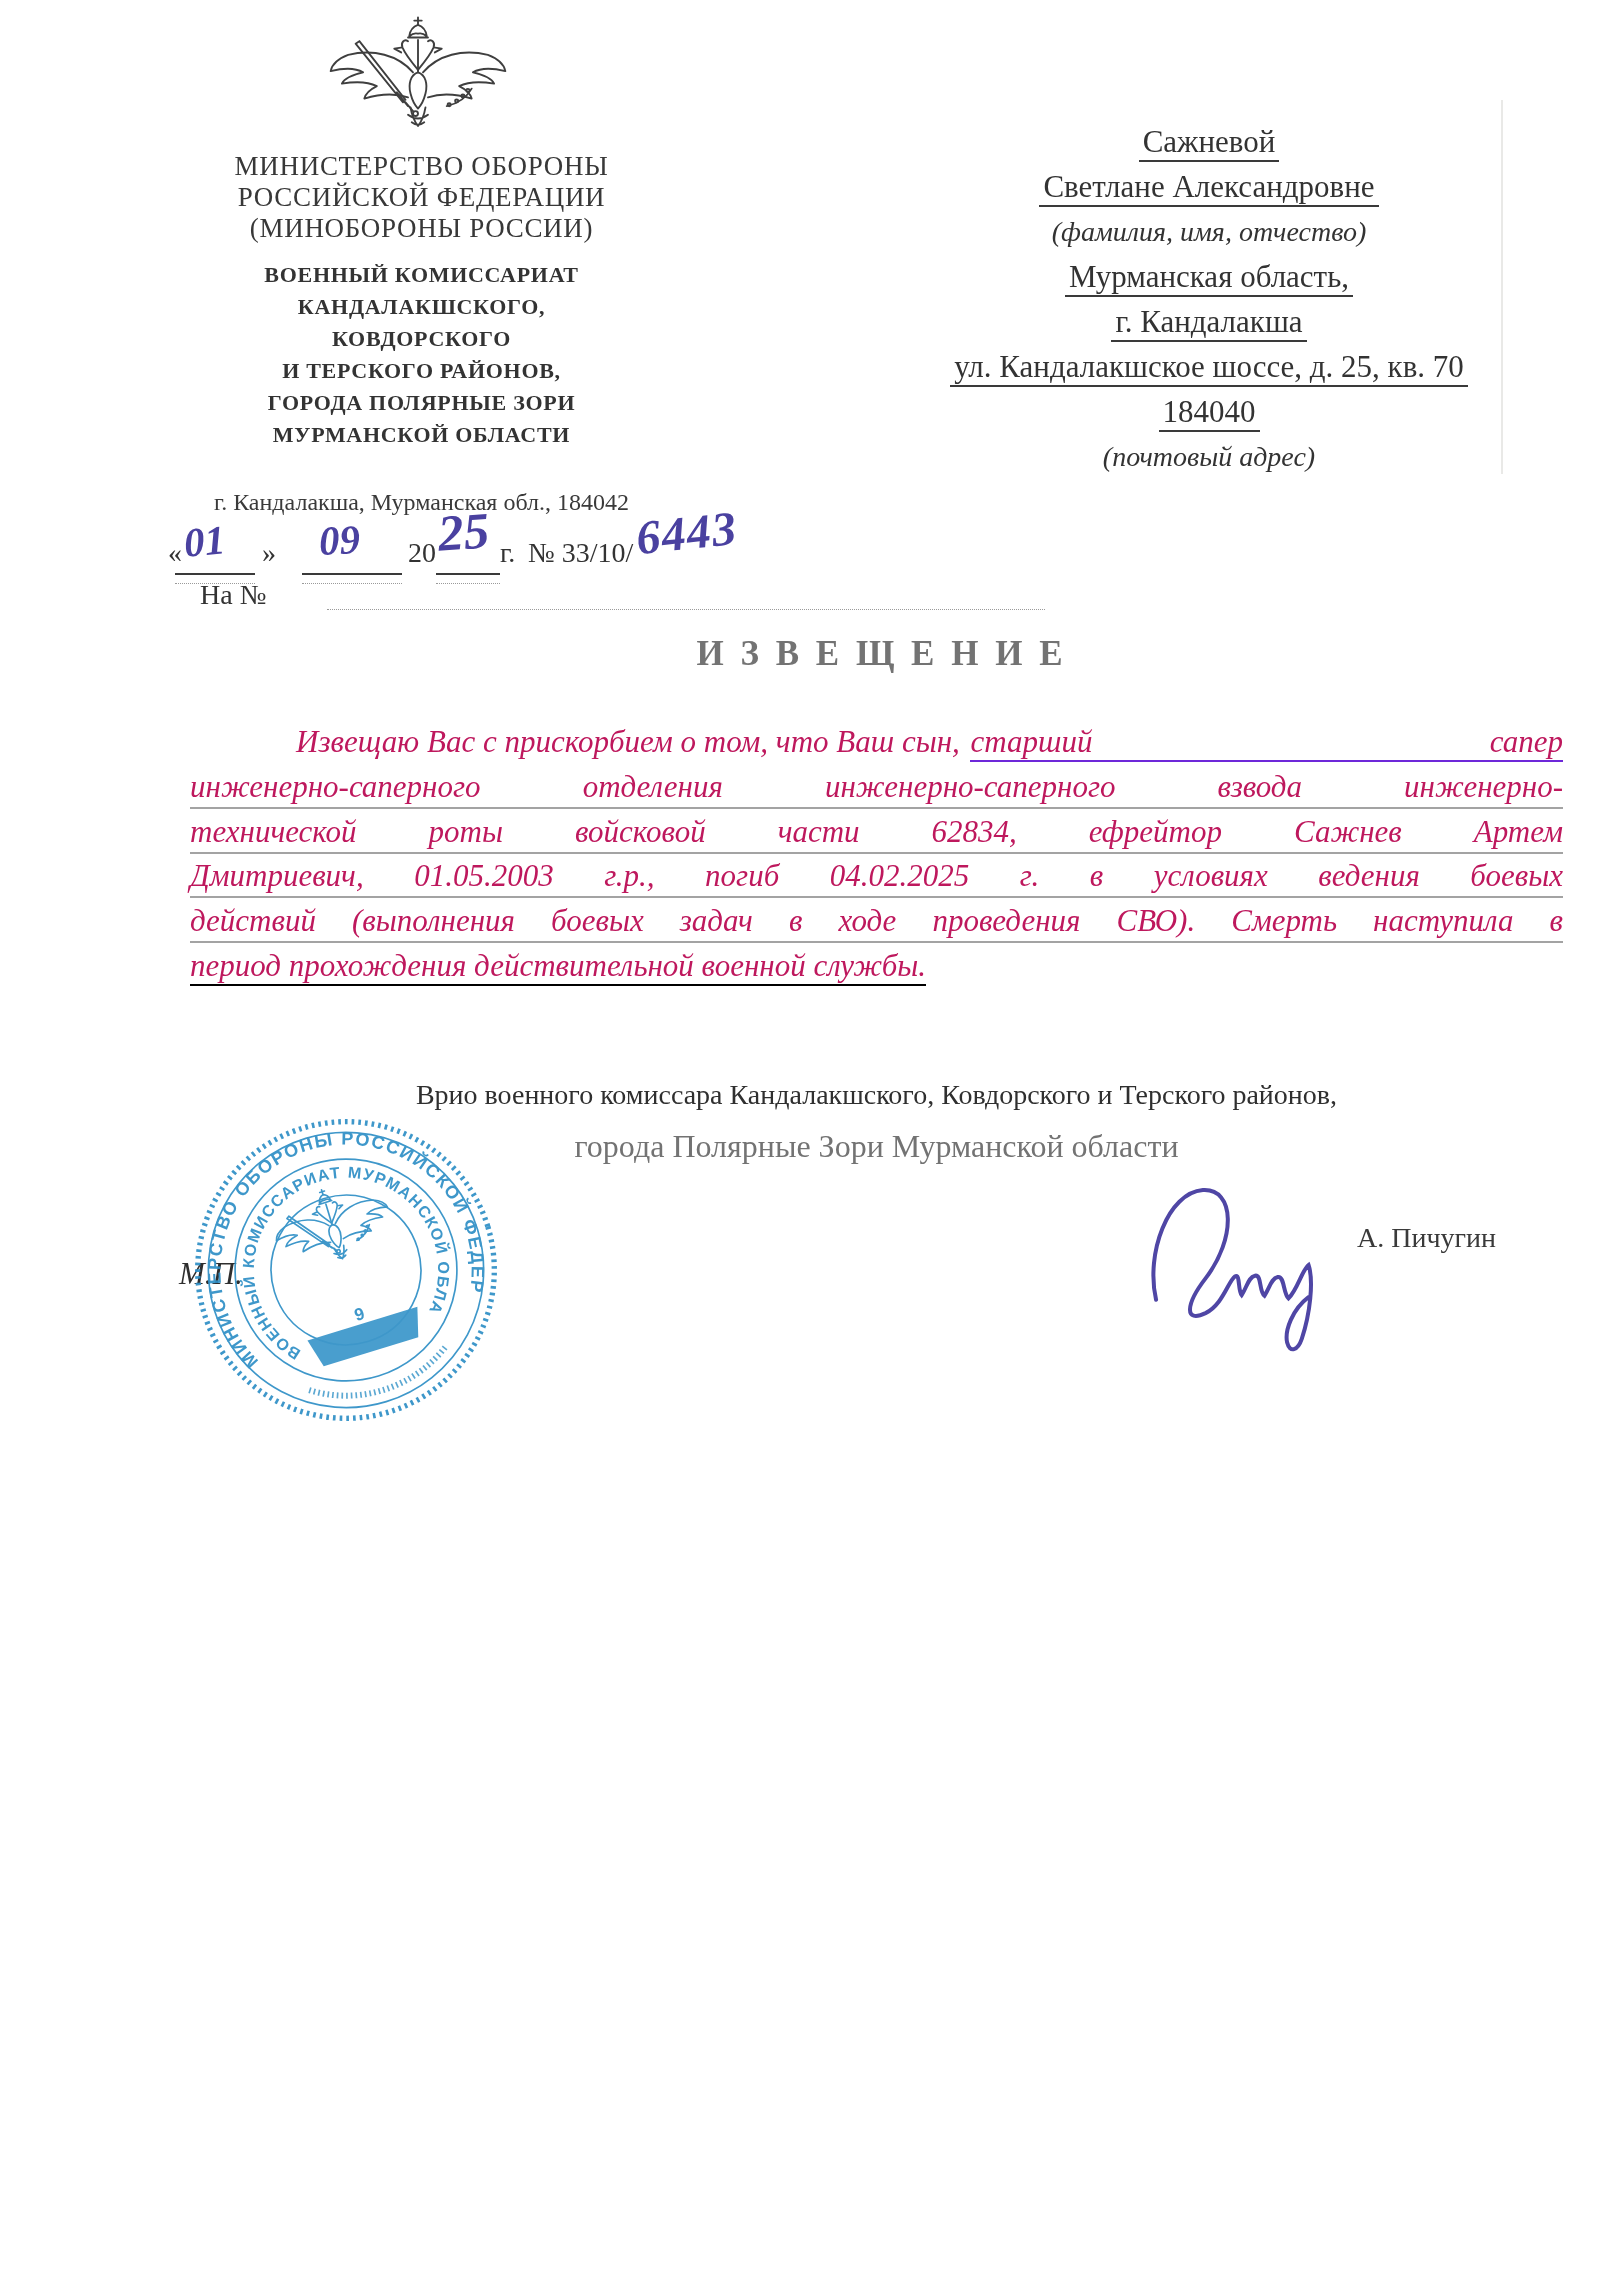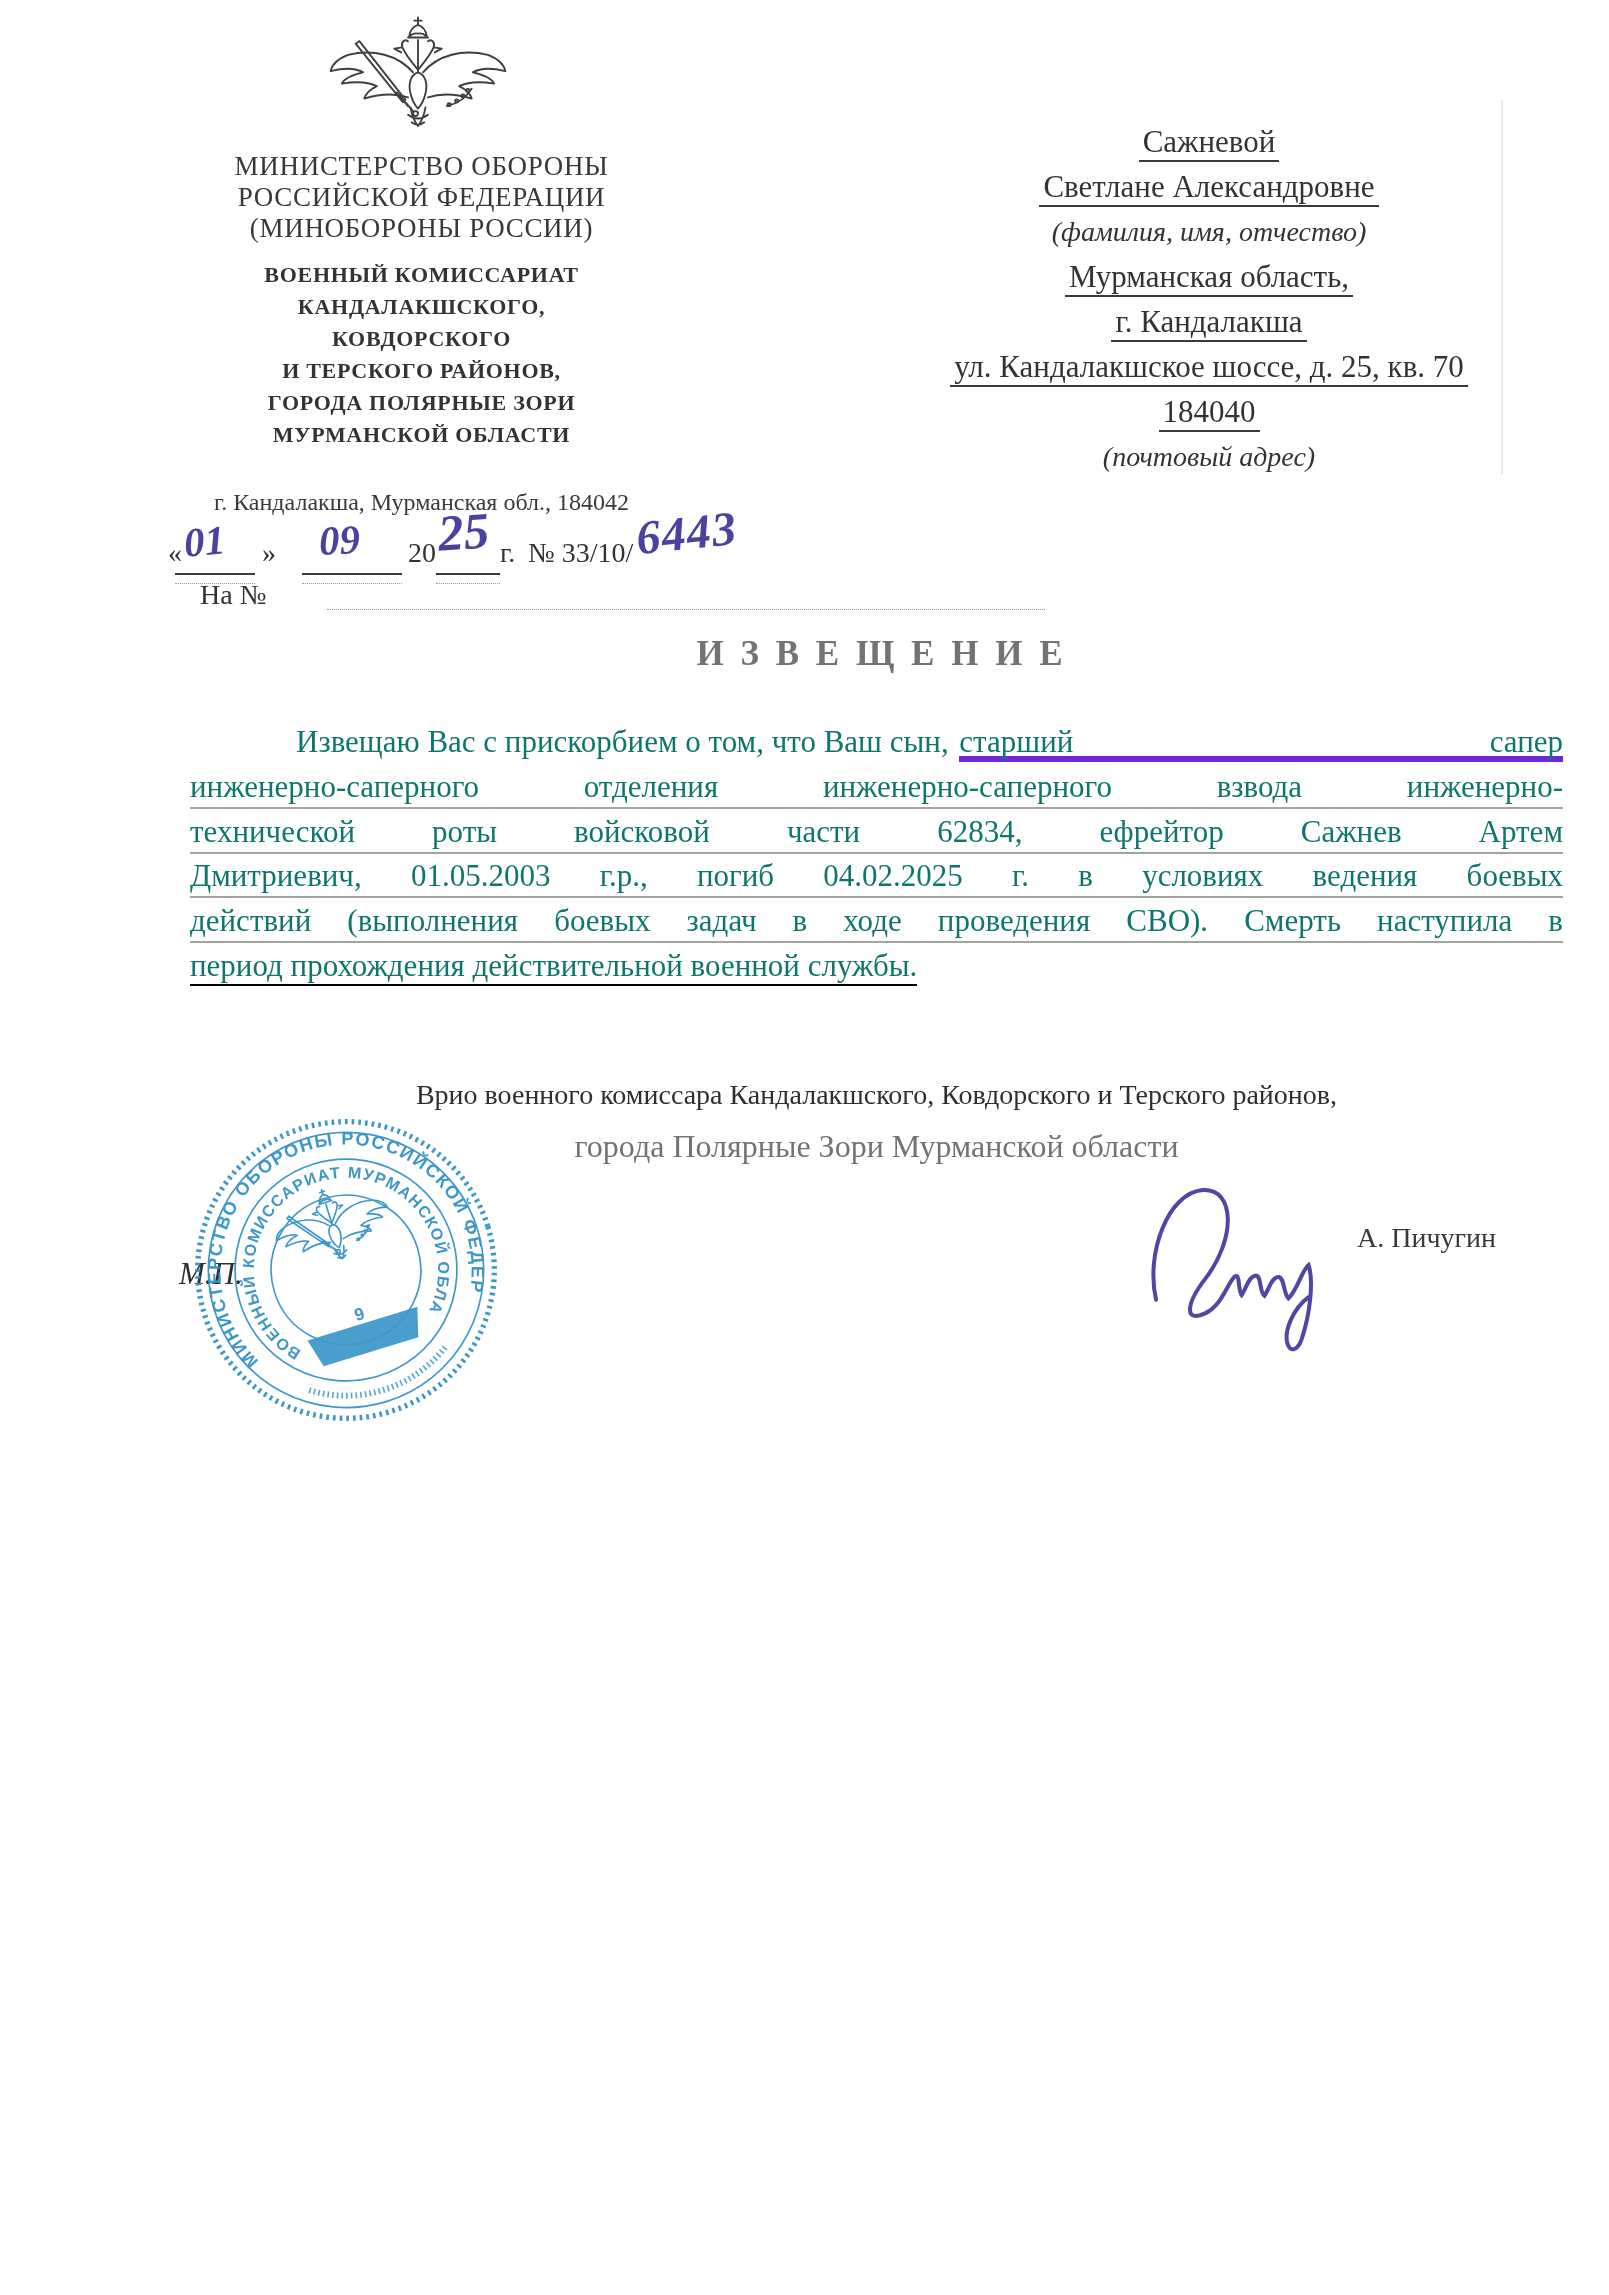--- a/index.html
+++ b/index.html
@@ -23,25 +23,25 @@
   .micro{position:absolute;top:51px;border-top:1.3px dotted #9a9a9a;height:0;}
   .reply-row{top:579px;left:200px;font-size:28px;color:#333;}
   .reply-dots{top:609px;left:327px;width:718px;border-top:1.3px dotted #9a9a9a;height:0;}
   
   .recipient{left:875px;top:119px;width:668px;text-align:center;font-size:31px;line-height:45px;color:#333;}
   .recipient .u{border-bottom:2px solid #3a3a3a;padding:0 4px 1.3px 4px;}
   .recipient .cap{font-style:italic;font-size:28px;}
   
   .doc-title{left:200px;top:634px;width:1363px;text-align:center;font-size:35px;font-weight:bold;letter-spacing:4px;color:#737373;}
   
-  .bodyline{left:190px;width:1373px;height:39px;line-height:37px;font-size:31px;color:#0f766e;}
+  .bodyline{left:190px;width:1373px;height:39px;line-height:37px;font-size:31px;font-style:italic;color:#be185d;}
   .just{text-align:justify;text-align-last:justify;border-bottom:2px solid #a3a3a3;}
   .l1{display:flex;}
   .l1-plain{white-space:pre;padding-left:106px;padding-right:10.7px;}
-  .l1-ul{flex:1;border-bottom:6px solid #6d28d9;text-align:justify;text-align-last:justify;}
+  .l1-ul{flex:1;border-bottom:2px solid #6d28d9;text-align:justify;text-align-last:justify;}
   .l6 .u{border-bottom:2px solid #000000;padding-bottom:1.3px;}
   
   .signoff1{left:190px;top:1079px;width:1373px;text-align:center;font-size:28px;color:#2f2f2f;}
   .signoff2{left:190px;top:1128px;width:1373px;text-align:center;font-size:32px;color:#737373;}
   .mp{left:179px;top:1256px;font-size:31px;font-style:italic;color:#2e2e2e;}
   .signer{left:1357px;top:1222px;font-size:28px;color:#3a3a3a;}
   .stamp-wrap{left:191px;top:1115px;width:310px;height:310px;opacity:0.92;}
   .sig-wrap{left:1136px;top:1166px;width:214px;height:194px;}
   
   .streak{left:1501px;top:100px;width:2px;height:374px;background:#e9e9e7;}

